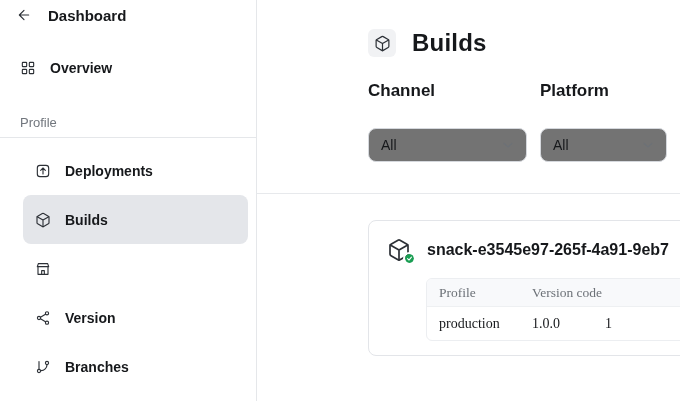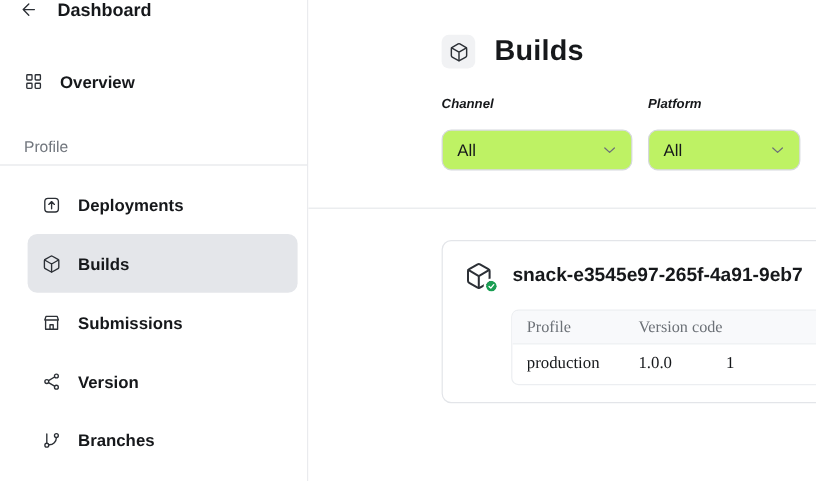--- a/index.html
+++ b/index.html
@@ -12,21 +12,21 @@
   }
   svg { display: block; }
   .ic { stroke: #2c3036; stroke-width: 1.7; fill: none; stroke-linecap: round; stroke-linejoin: round; }
 
   
   .sidebar {
     position: absolute; left: 0; top: 0; width: 257px; height: 401px;
     border-right: 1px solid #e5e7ea; background: #fff;
   }
   .sidebar-header {
-    height: 30px; display: flex; gap: 16px; padding: 0 16px;
+    height: 30px; display: flex; align-items: center; gap: 16px; padding: 0 16px;
   }
   .back-btn { width: 16px; height: 16px; cursor: pointer; }
   .sidebar-title { font-size: 15px; font-weight: 600; }
   .nav { margin-top: 13px; font-weight: bold; }
   .nav-item {
     display: flex; align-items: center; gap: 14px;
     height: 49px; margin: 0 8px; padding: 0 12px;
     border-radius: 8px; font-size: 14px; cursor: pointer;
   }
   .nav-item.selected { background: #e4e6ea; }
@@ -40,23 +40,23 @@
   .main { position: absolute; left: 257px; top: 0; width: 423px; height: 401px; background: #fff; }
   .content-top { padding: 28px 0 0 111px; }
   .page-header { display: flex; align-items: center; gap: 16px; height: 30px; }
   .page-icon-box {
     width: 28px; height: 28px; background: #f1f2f4; border-radius: 6px;
     display: flex; align-items: center; justify-content: center; flex: 0 0 auto;
   }
   .page-title { font-size: 24px; font-weight: 700; letter-spacing: .2px; }
 
   .filters { display: flex; gap: 13px; margin-top: 23px; }
-  .filter-label { font-size: 11px; font-weight: 600; margin-bottom: 15px; font-style: italic; }
+  .filter-label { font-size: 17px; font-weight: 600; margin-bottom: 27px; }
   .select {
-    height: 34px; border: 1px solid #d5d8dd; border-radius: 8px; background: #bef264;
+    height: 34px; border: 1px solid #d5d8dd; border-radius: 8px; background: #737373;
     display: flex; align-items: center; justify-content: space-between;
     padding: 0 10px 0 12px; font-size: 14px; cursor: pointer;
   }
   .select.channel { width: 159px; }
   .select.platform { width: 127px; }
   .chev { width: 16px; height: 16px; }
   .chev .ic { stroke: #6c7177; stroke-width: 1.6; }
 
   .main-divider { border: 0; border-top: 1px solid #e7e9ec; margin-top: 31px; }
 
@@ -135,21 +135,20 @@
     </div>
 
     <div class="nav-item">
       <span>
         <svg viewBox="0 0 24 24" width="16" height="16">
           <path class="ic" d="M4.5 9.5V20h15V9.5"></path>
           <path class="ic" d="M3.5 8.5 5 4h14l1.5 4.5H3.5z"></path>
           <path class="ic" d="M10 20v-5.5h4V20"></path>
         </svg>
       </span>
-      <span>Submissions</span>
     </div>
 
     <div class="nav-item">
       <span>
         <svg viewBox="0 0 24 24" width="16" height="16">
           <circle class="ic" cx="18" cy="5" r="2.4"></circle>
           <circle class="ic" cx="6" cy="12" r="2.4"></circle>
           <circle class="ic" cx="18" cy="19" r="2.4"></circle>
           <path class="ic" d="m8.2 10.8 7.5-4.5M8.2 13.2l7.5 4.5"></path>
         </svg>

